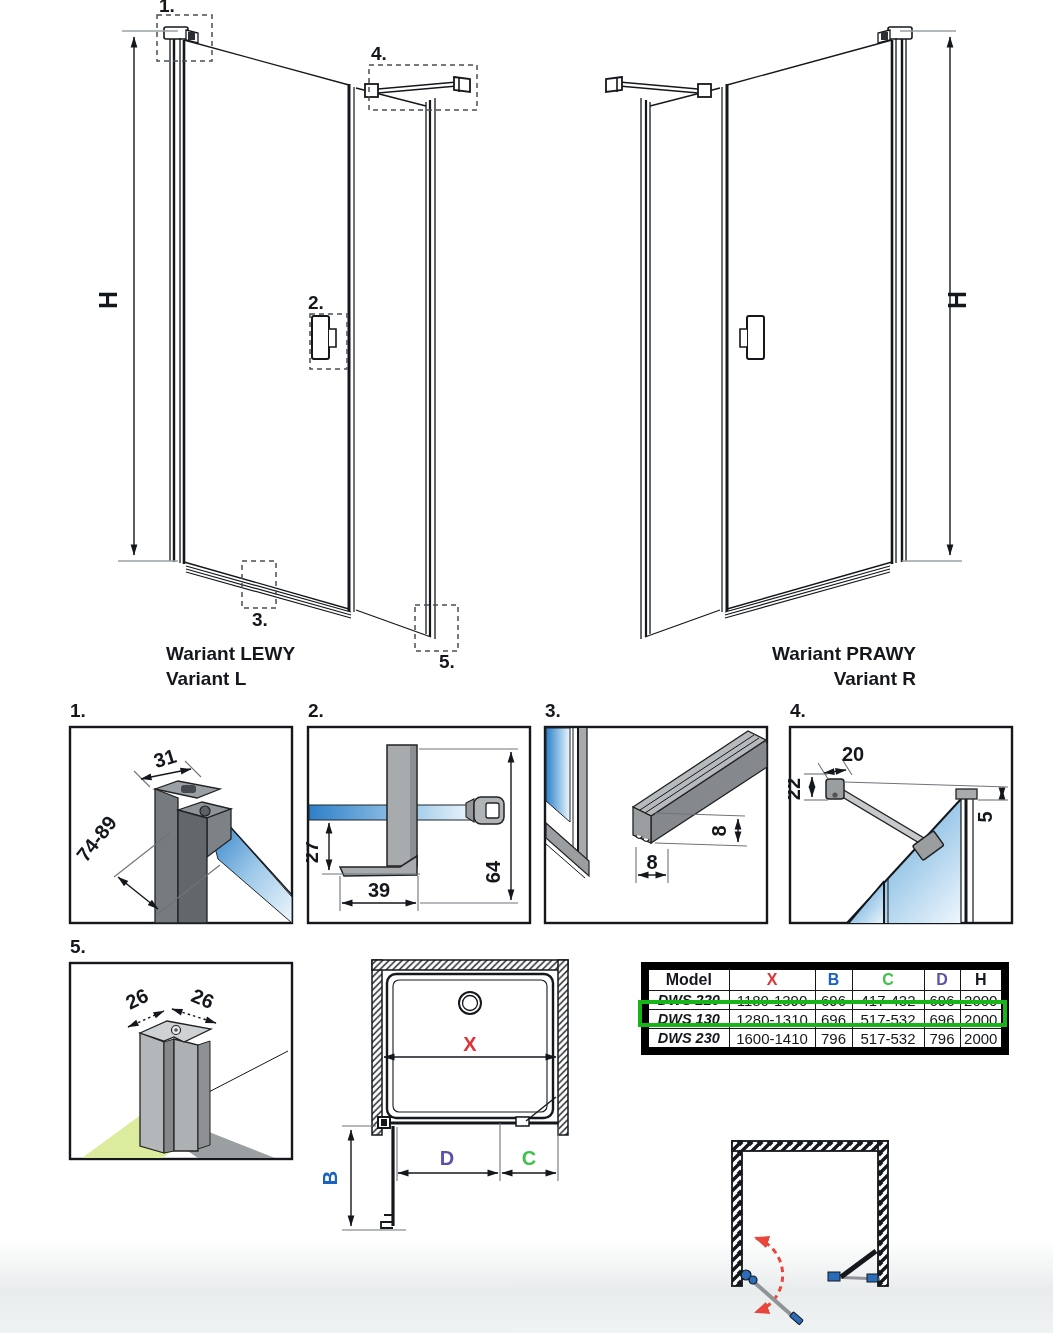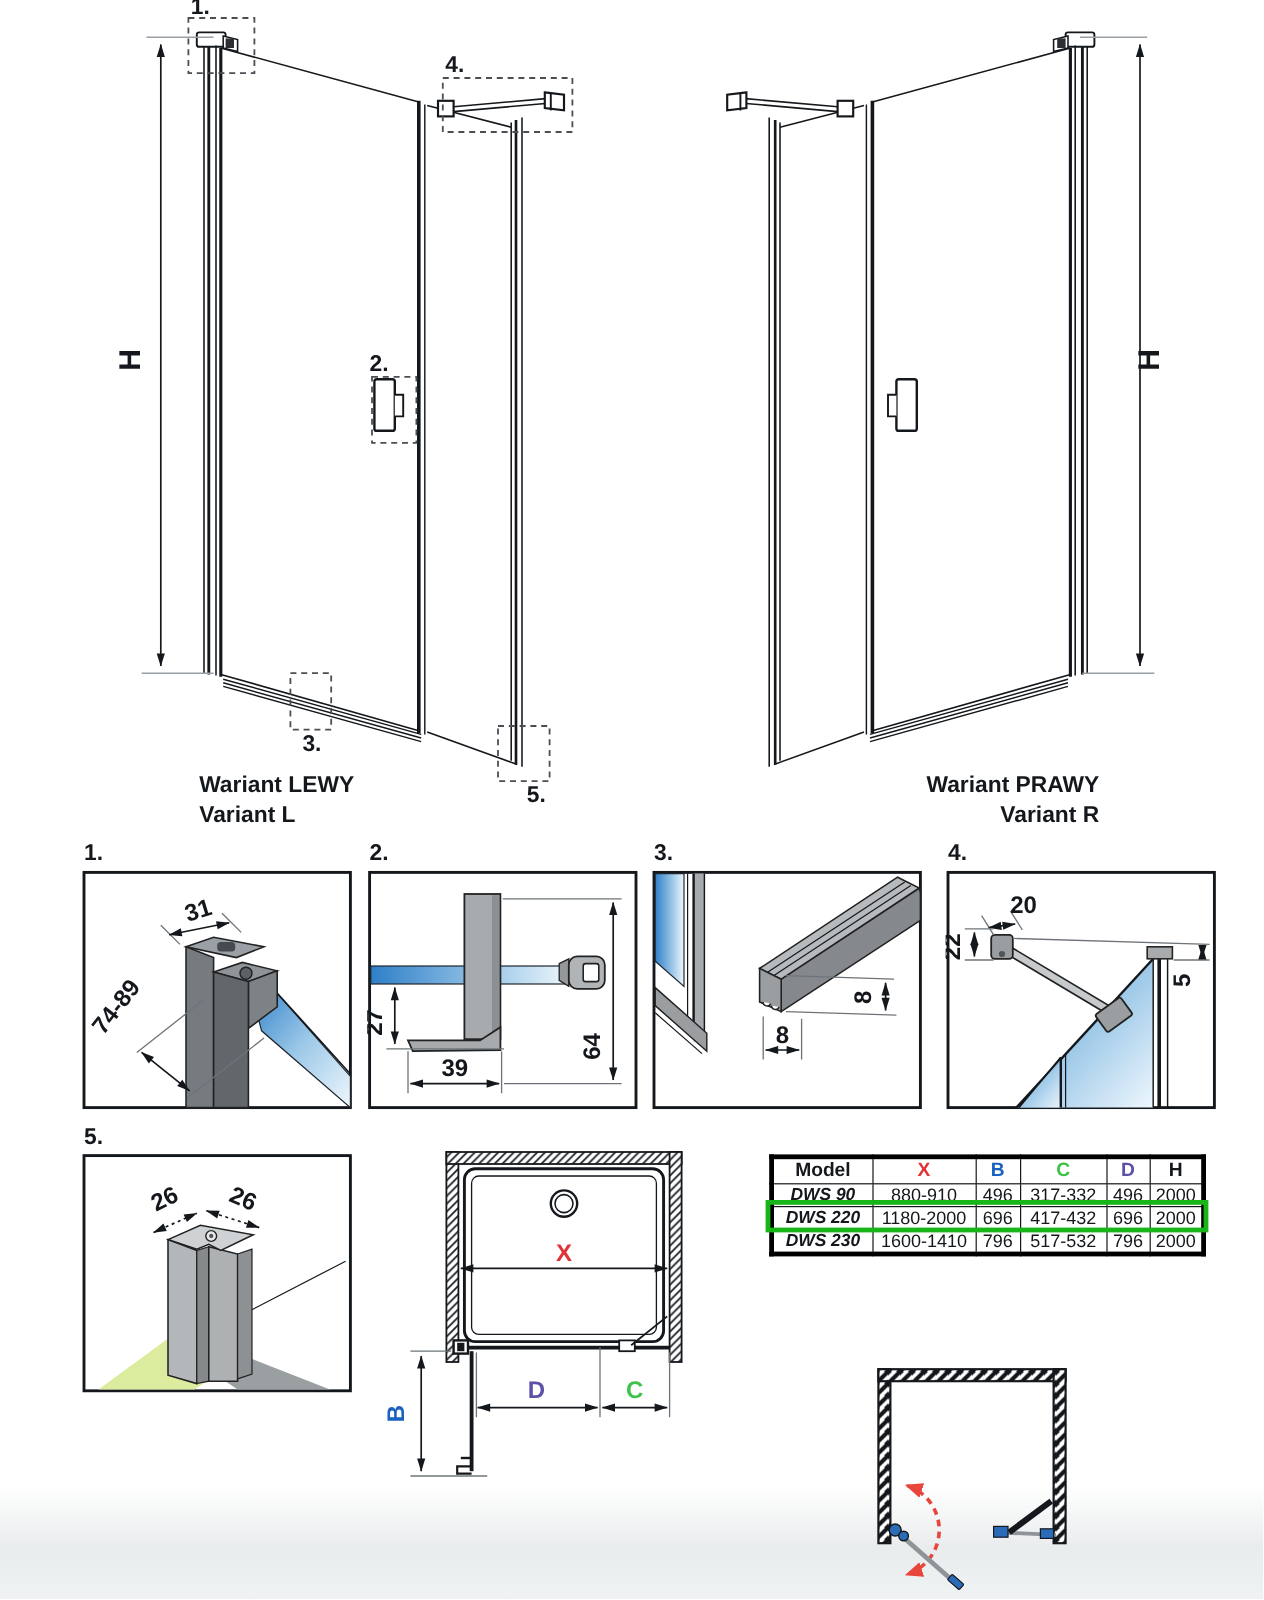--- a/index.html
+++ b/index.html
@@ -19,21 +19,21 @@
        marker-start:url(#mar);marker-end:url(#mar);}
   .ref{stroke:#6e7479;stroke-width:1.1;fill:none;}
   .refg{stroke:#9aa0a5;stroke-width:1.3;fill:none;}
   .dash{fill:none;stroke:#4a4f54;stroke-width:1.5;stroke-dasharray:5 4;}
   .ln{stroke:#14181c;fill:none;}
   
   .spec-table{position:absolute;left:641px;top:962px;border-collapse:collapse;
       table-layout:fixed;width:360px;background:#fff;}
   .spec-table th,.spec-table td{border:1px solid #14181c;text-align:center;
       padding:0;white-space:nowrap;overflow:hidden;}
-  .spec-table{border:4px solid #000000;}
+  .spec-table{border:8px solid #000000;}
   .spec-table th{height:20px;font-size:16px;font-weight:700;}
   .spec-table td{height:18px;font-size:15px;}
   .spec-table td.model{font-weight:700;font-style:italic;font-size:14.5px;}
   .hl-box{position:absolute;left:638px;top:1000px;width:369px;height:27px;
       box-sizing:border-box;border:4px solid #17b517;pointer-events:none;}
   .fade{position:absolute;left:0;top:1238px;width:1053px;height:95px;
       background:linear-gradient(180deg,rgba(233,236,238,0) 0%,#e9eced 55%,#f0f3f4 100%);}
 </style>
 </head>
 <body>
@@ -342,32 +342,32 @@
         <th>Model</th>
         <th style="color: rgb(224, 50, 55);">X</th>
         <th style="color: rgb(27, 98, 192);">B</th>
         <th style="color: rgb(62, 194, 74);">C</th>
         <th style="color: rgb(91, 81, 168);">D</th>
         <th>H</th>
       </tr>
     </thead>
     <tbody>
       <tr>
-        <td class="model">DWS 90</td>
-        <td>880-910</td>
-        <td>496</td>
-        <td>317-332</td>
-        <td>496</td>
+        <td class="model">DWS 220</td>
+        <td>1180-1390</td>
+        <td>696</td>
+        <td>417-432</td>
+        <td>696</td>
         <td>2000</td>
       </tr>
       <tr>
-        <td class="model">DWS 220</td>
-        <td>1180-2000</td>
+        <td class="model">DWS 130</td>
+        <td>1280-1310</td>
         <td>696</td>
-        <td>417-432</td>
+        <td>517-532</td>
         <td>696</td>
         <td>2000</td>
       </tr>
       <tr>
         <td class="model">DWS 230</td>
         <td>1600-1410</td>
         <td>796</td>
         <td>517-532</td>
         <td>796</td>
         <td>2000</td>

